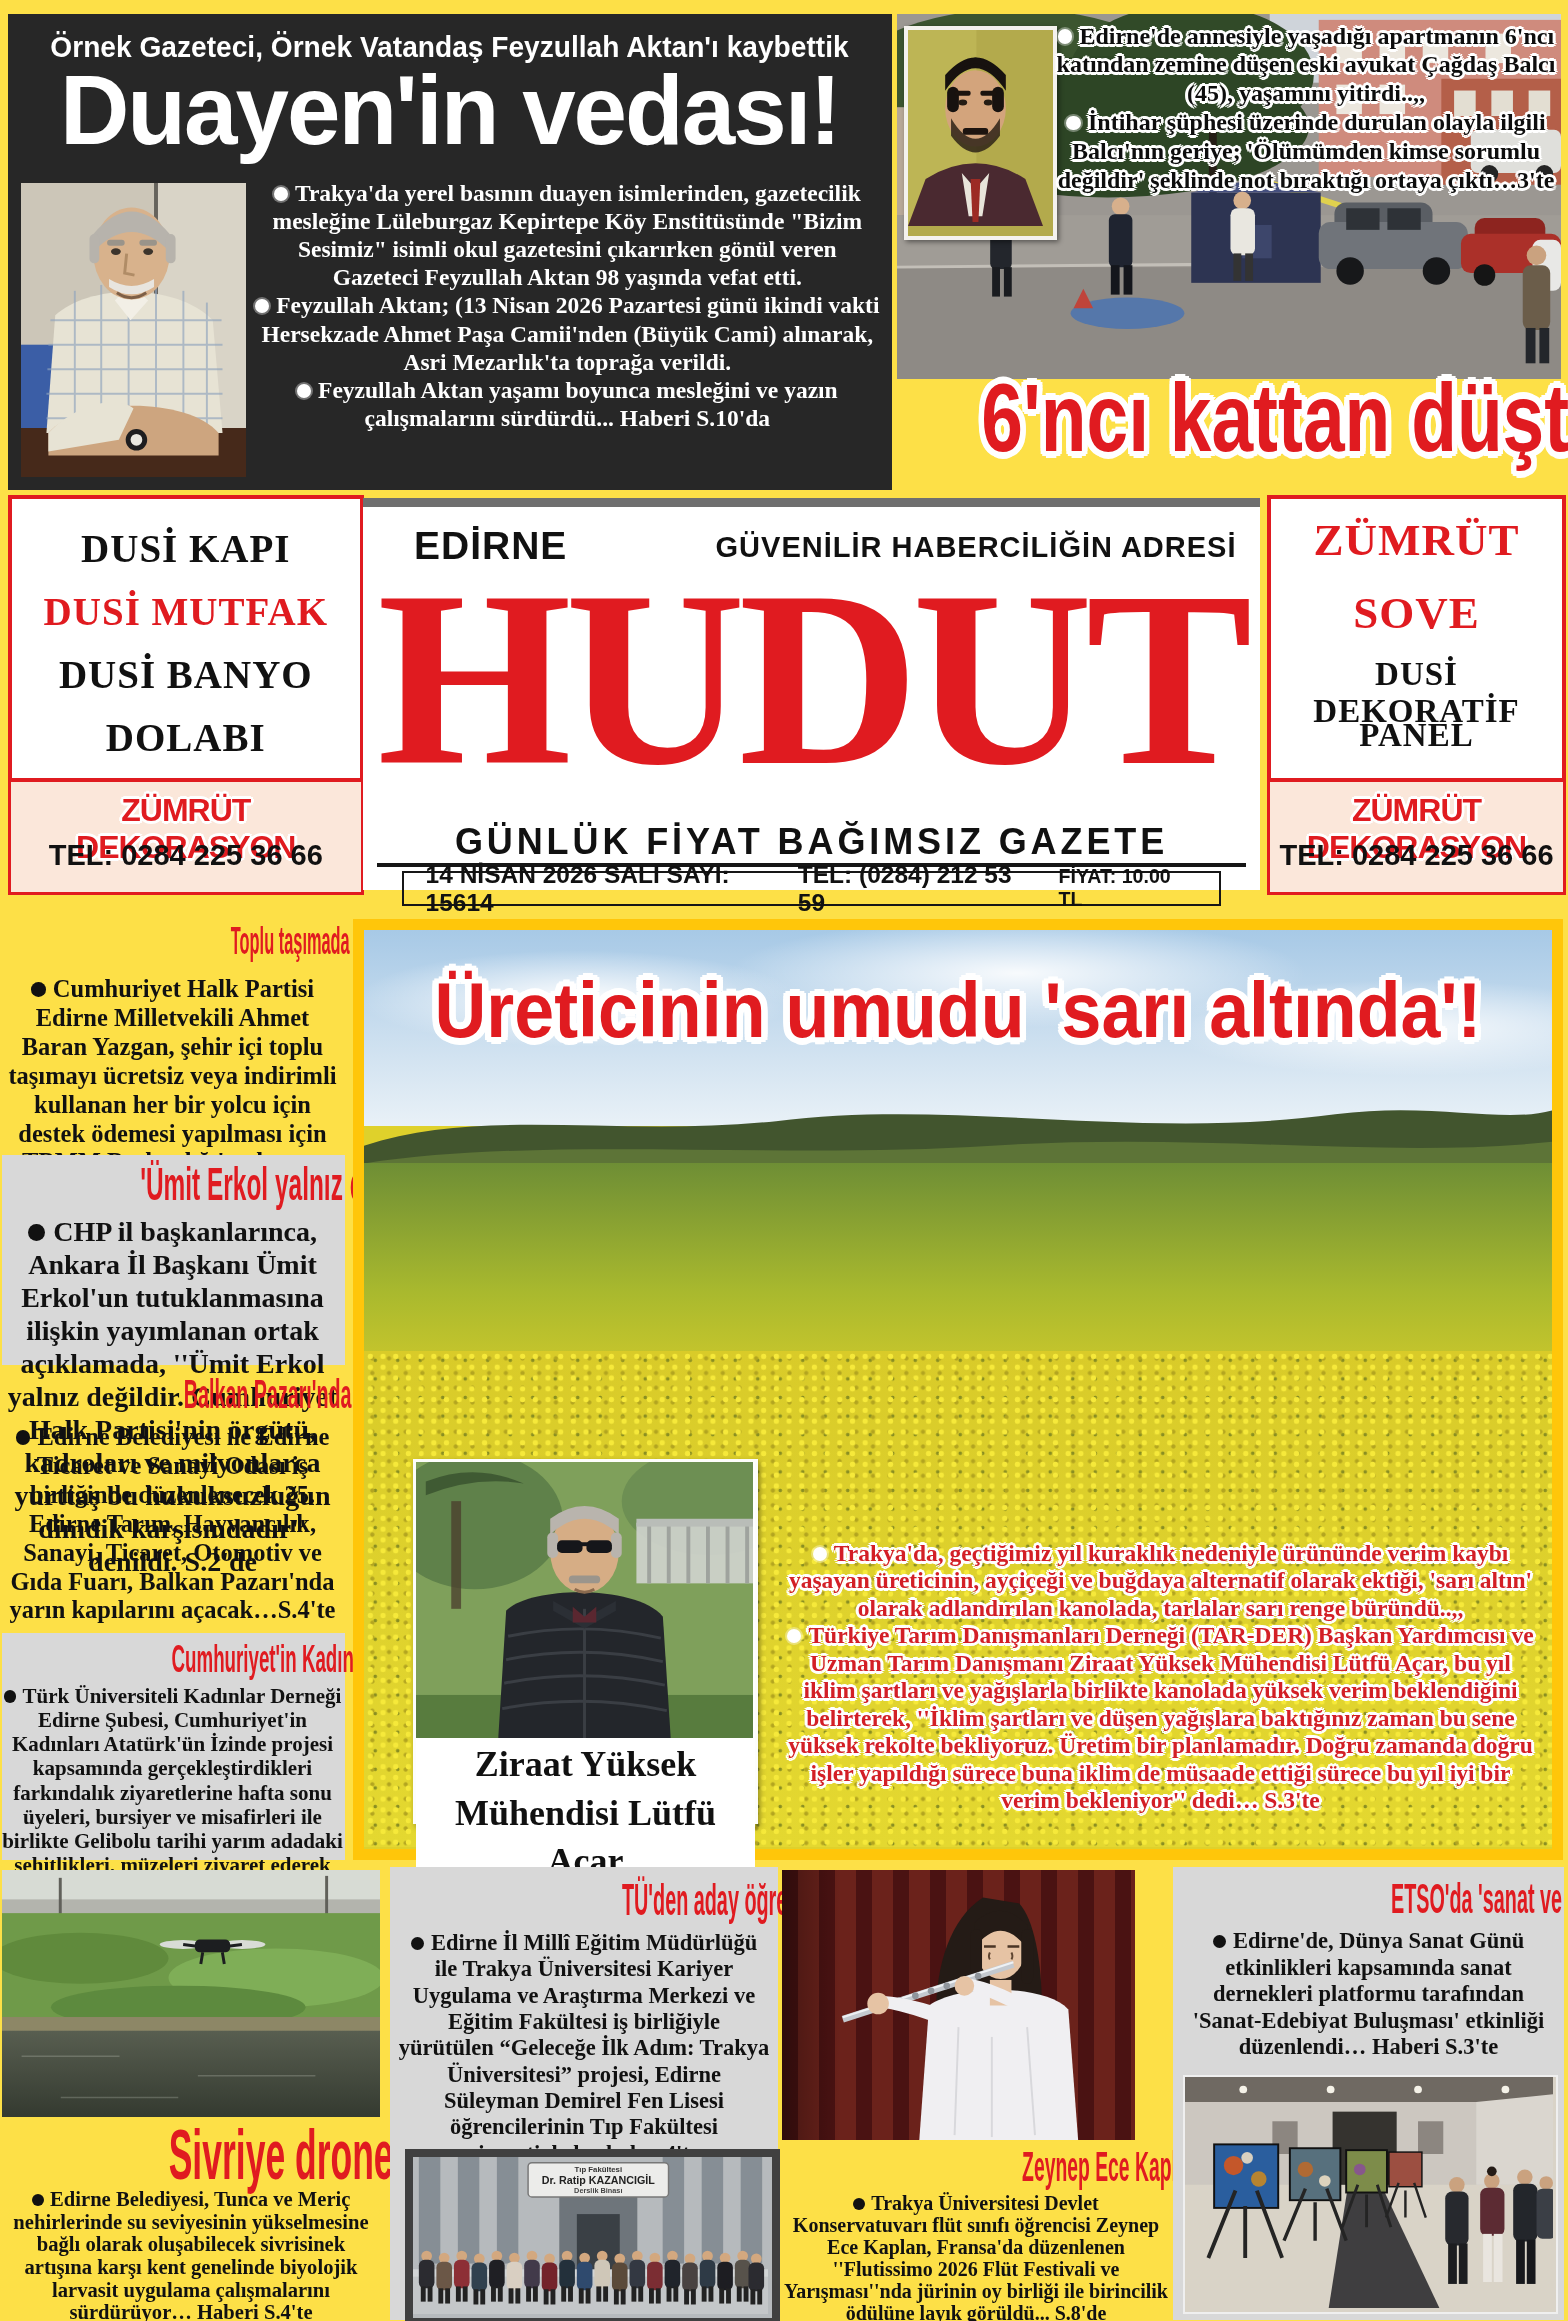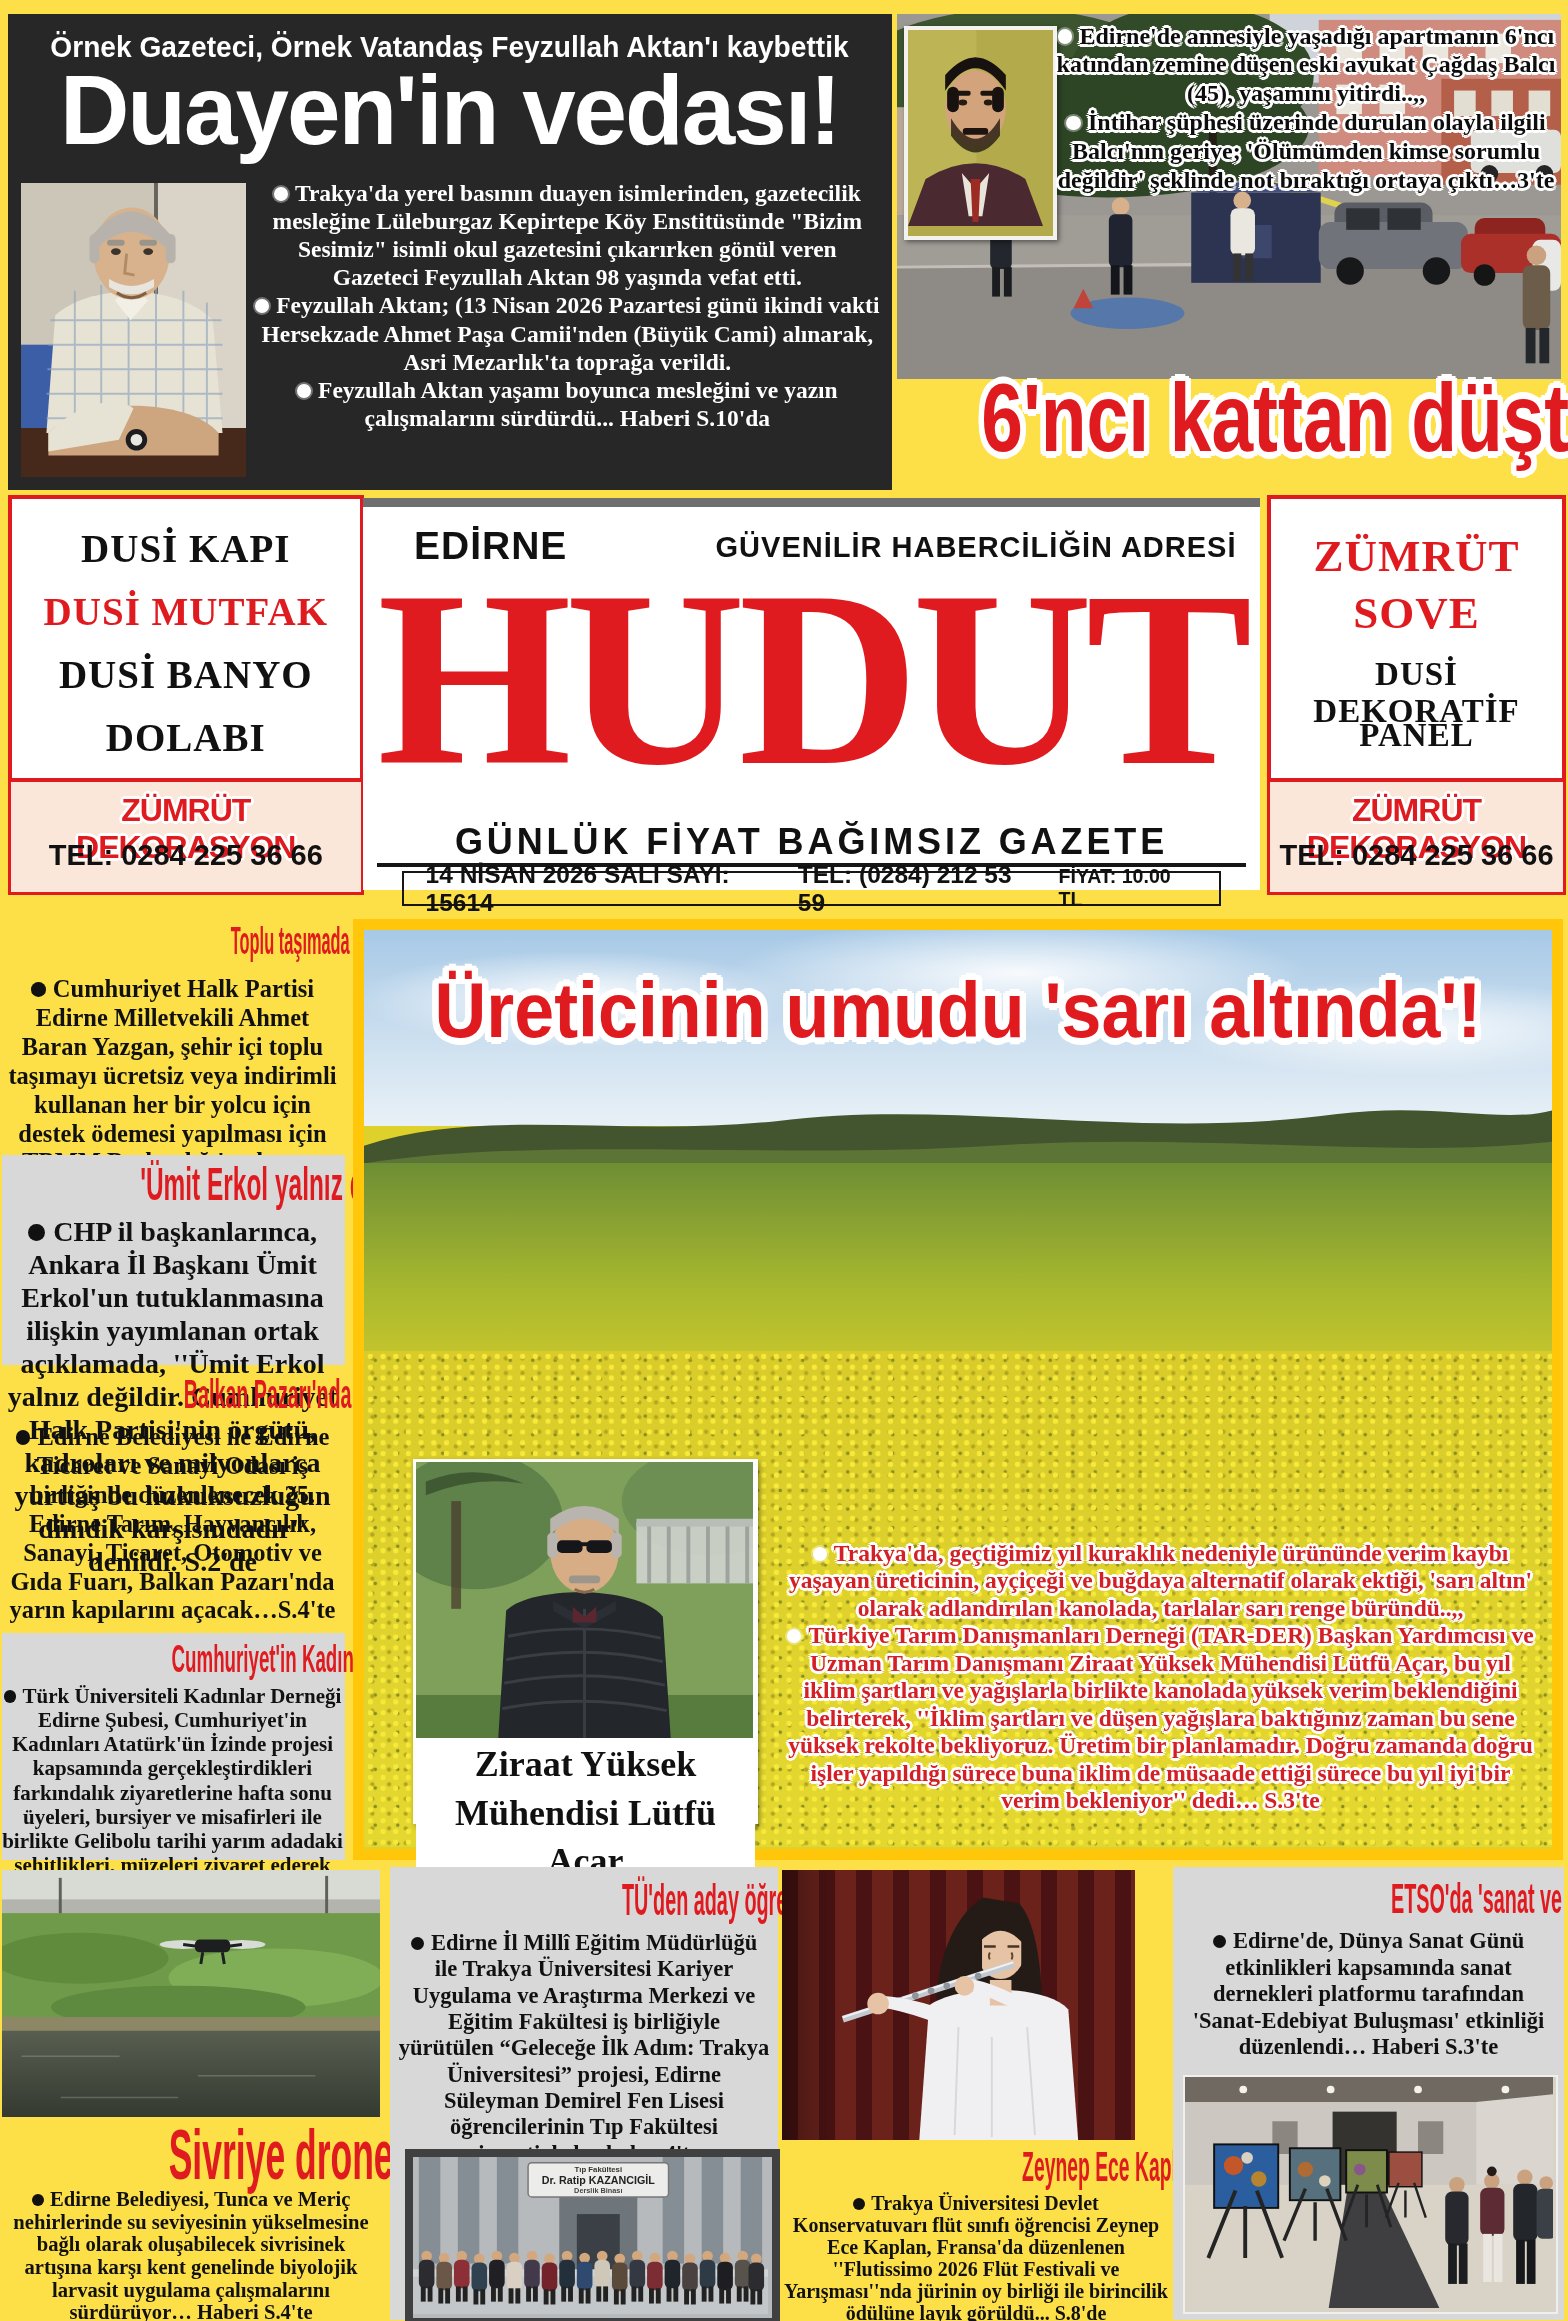--- a/index.html
+++ b/index.html
@@ -305,21 +305,21 @@
     <div id="mh-strip" class="abs">
       <span id="mh-issue" class="sans b">14 NİSAN 2026 SALI  SAYI: 15614</span>
       <span id="mh-telwrap">
         <span id="mh-tel" class="sans b">TEL: (0284) 212 53 59</span>
         <span id="mh-price" class="sans b">FİYAT: 10.00 TL</span>
       </span>
     </div>
   </div>
 
   <div id="right-ad" class="abs ad-box">
-    <div class="abs ad-line ctr serif b red" style="top:31px;font-size:45px">ZÜMRÜT</div>
+    <div class="abs ad-line ctr serif b red" style="top:15px;font-size:45px">ZÜMRÜT</div>
     <div class="abs ad-line ctr serif b red" style="top:88px;font-size:45px">SOVE</div>
     <div class="abs ad-line ctr serif b" style="top:157px;font-size:33px">DUSİ DEKORATİF</div>
     <div class="abs ad-line ctr serif b" style="top:218px;font-size:33px">PANEL</div>
     <div class="ad-strip">
       <div class="abs ad-brand ctr sans b red ow">ZÜMRÜT DEKORASYON</div>
       <div class="abs ad-phone ctr sans b">TEL: 0284 225 36 66</div>
     </div>
   </div>
 
   <div id="s1-head" class="abs story-head sans b red">

